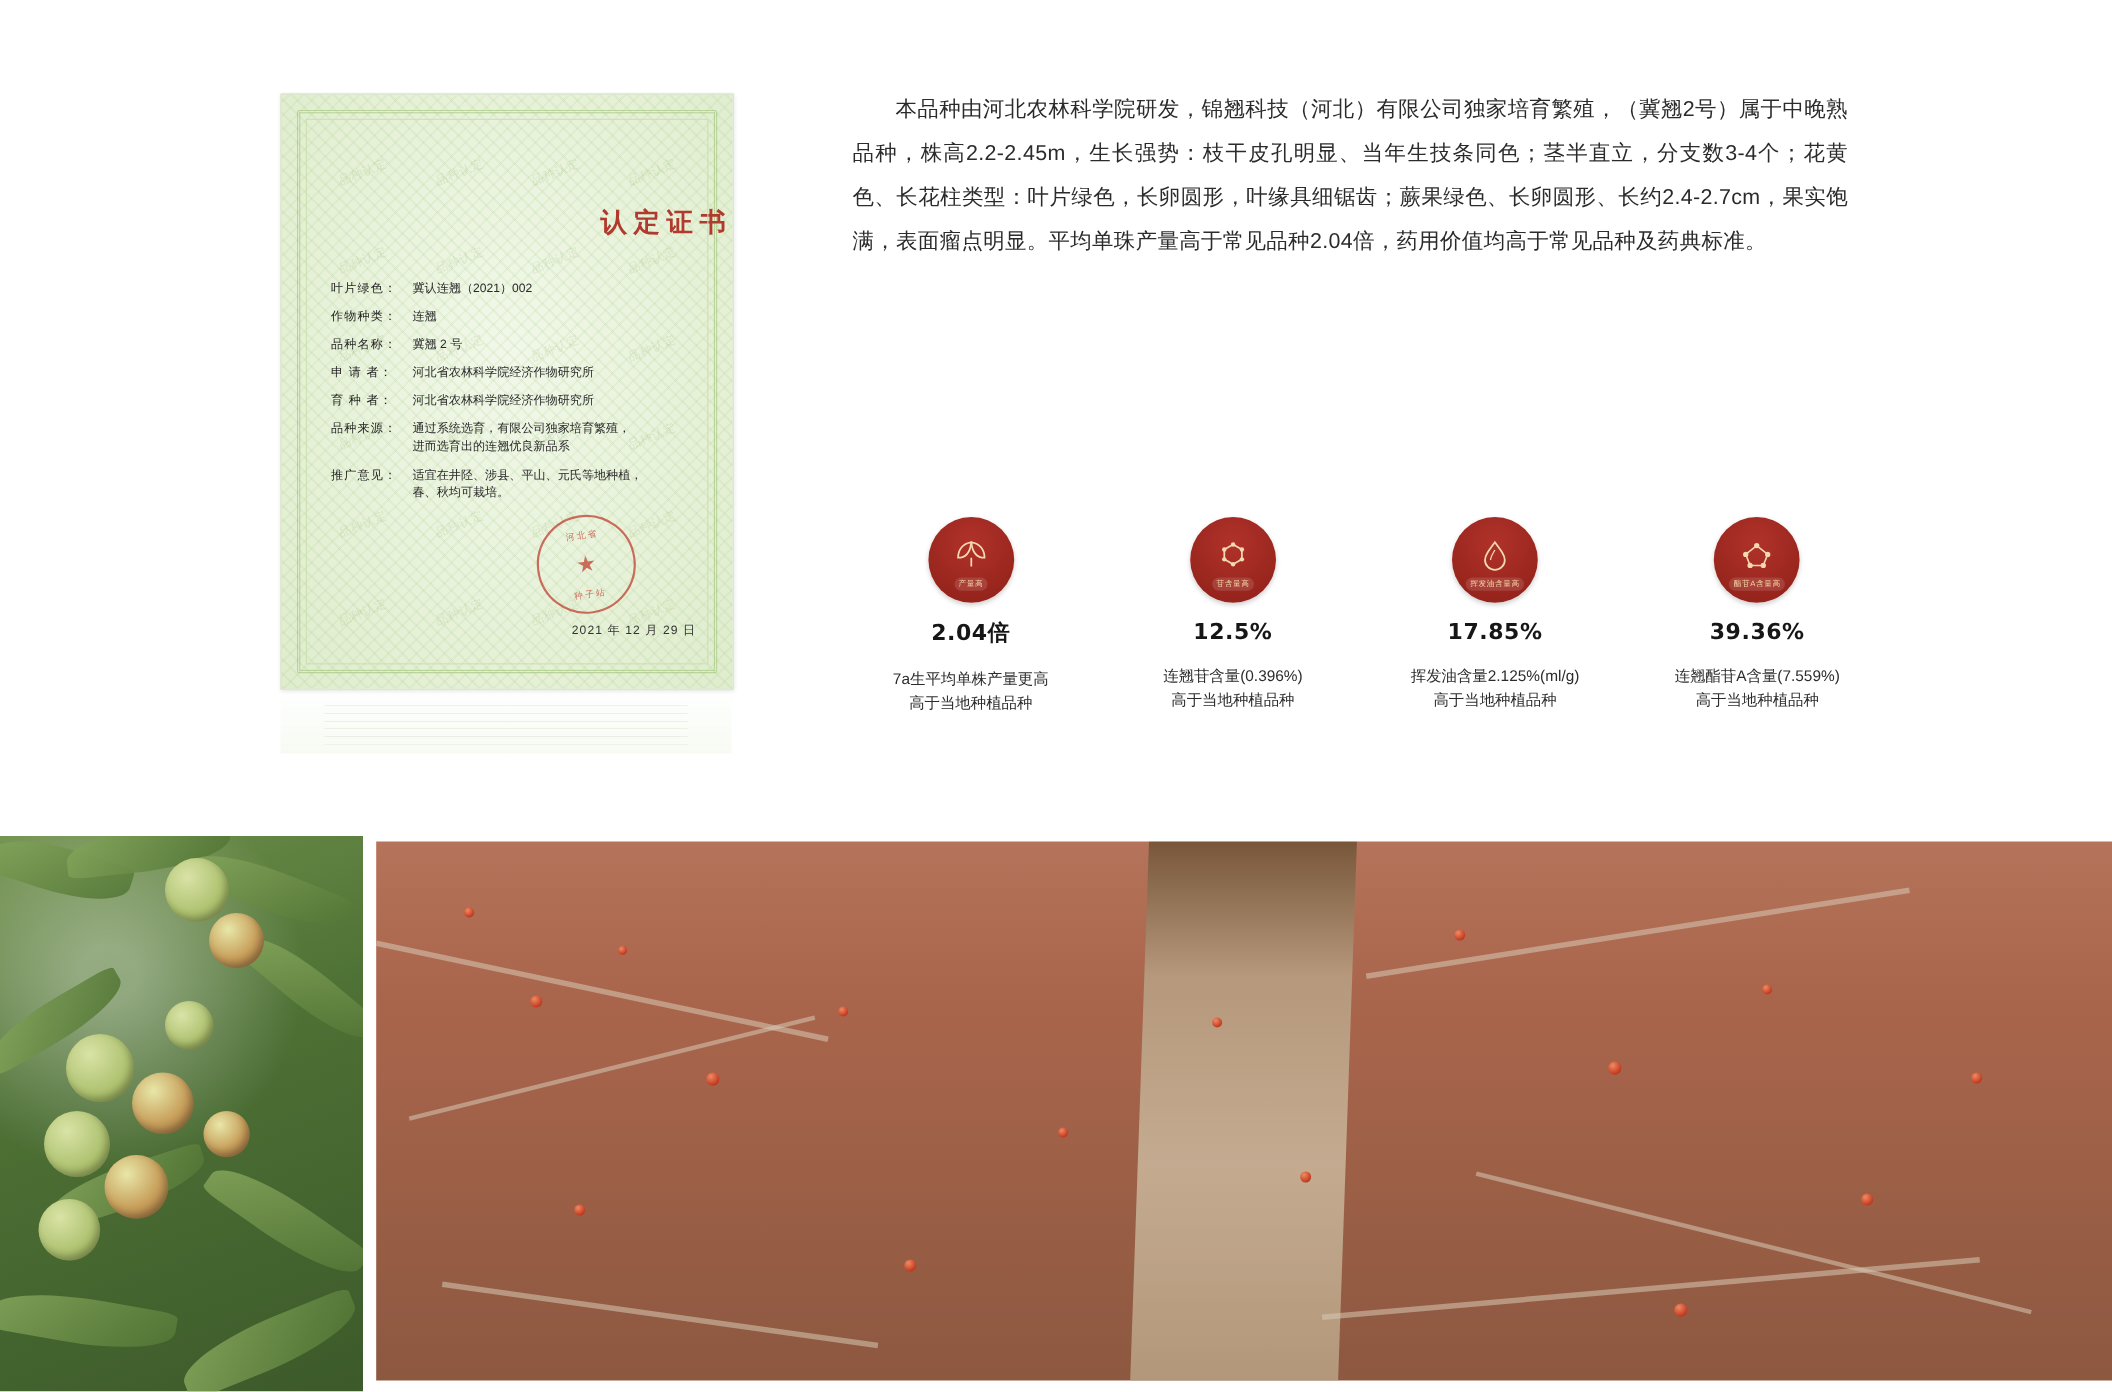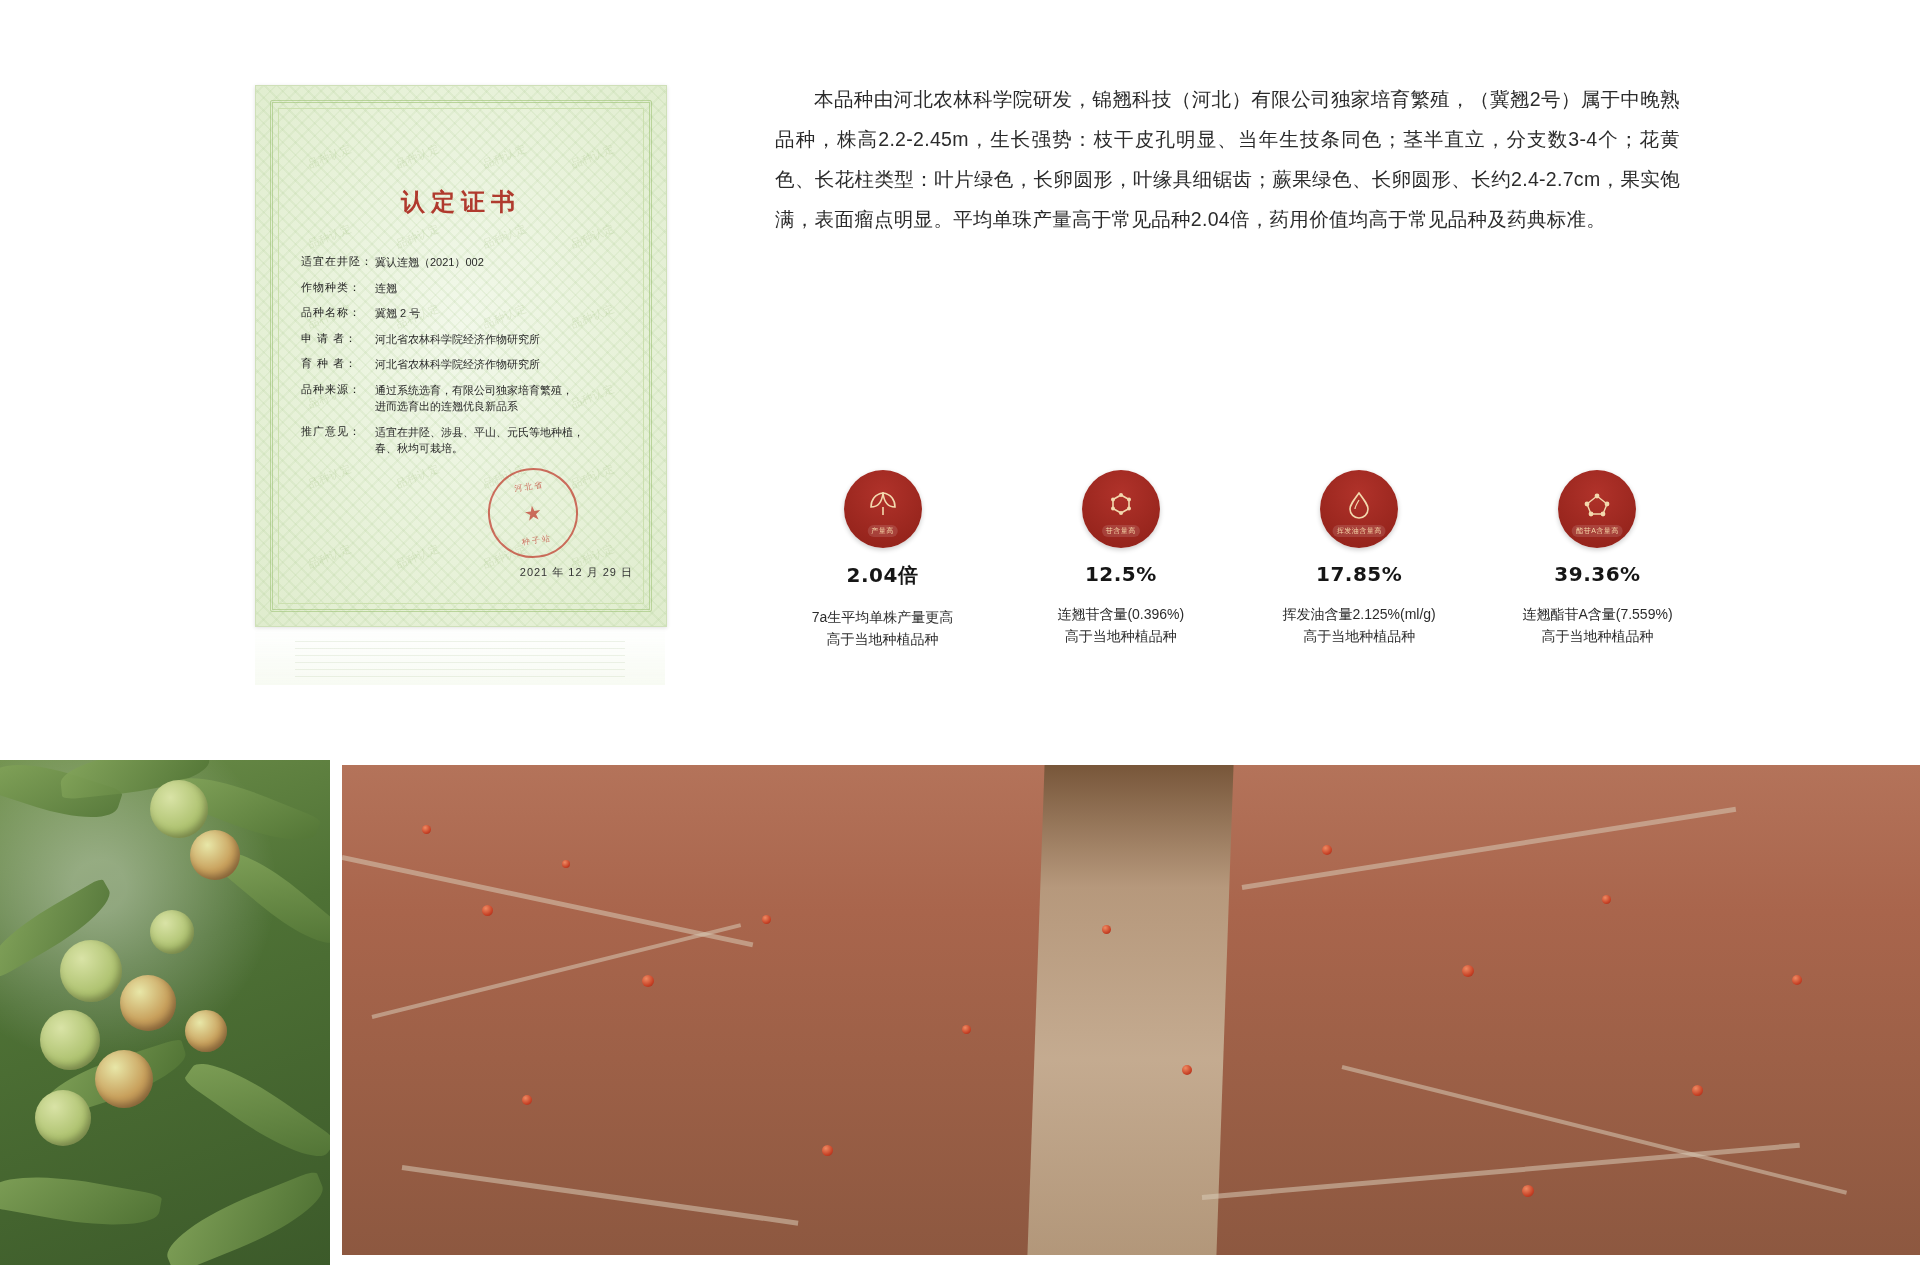--- a/index.html
+++ b/index.html
@@ -91,21 +91,21 @@
     font-weight: bold;
     font-size: 27px;
     letter-spacing: 5px;
     color: #b03a2e;
     text-shadow: 0 0 1px rgba(176,58,46,.5);
   }
   .cert-subtitle {
     position: absolute;
     top: 100px;
     left: 0; right: 0;
-    text-align: center;
+    text-align: right;
     font-family: "DejaVu Sans", "Liberation Sans", sans-serif;
     font-weight: bold;
     font-size: 24px;
     letter-spacing: 6px;
     color: #b03a2e;
   }
   .cert-fields {
     position: absolute;
     top: 168px;
     left: 45px;
@@ -365,21 +365,21 @@
         <span>品种认定</span>
         <span>品种认定</span>
         <span>品种认定</span>
         <span>品种认定</span>
       </div>
 
       <div class="cert-subtitle">认定证书</div>
 
       <div class="cert-fields">
         <div class="cert-row">
-          <div class="cert-label">适宜在井陉：</div>
+          <div class="cert-label">叶片绿色：</div>
           <div class="cert-value">冀认连翘（2021）002</div>
         </div>
         <div class="cert-row">
           <div class="cert-label">作物种类：</div>
           <div class="cert-value">连翘</div>
         </div>
         <div class="cert-row">
           <div class="cert-label">品种名称：</div>
           <div class="cert-value">冀翘 2 号</div>
         </div>

